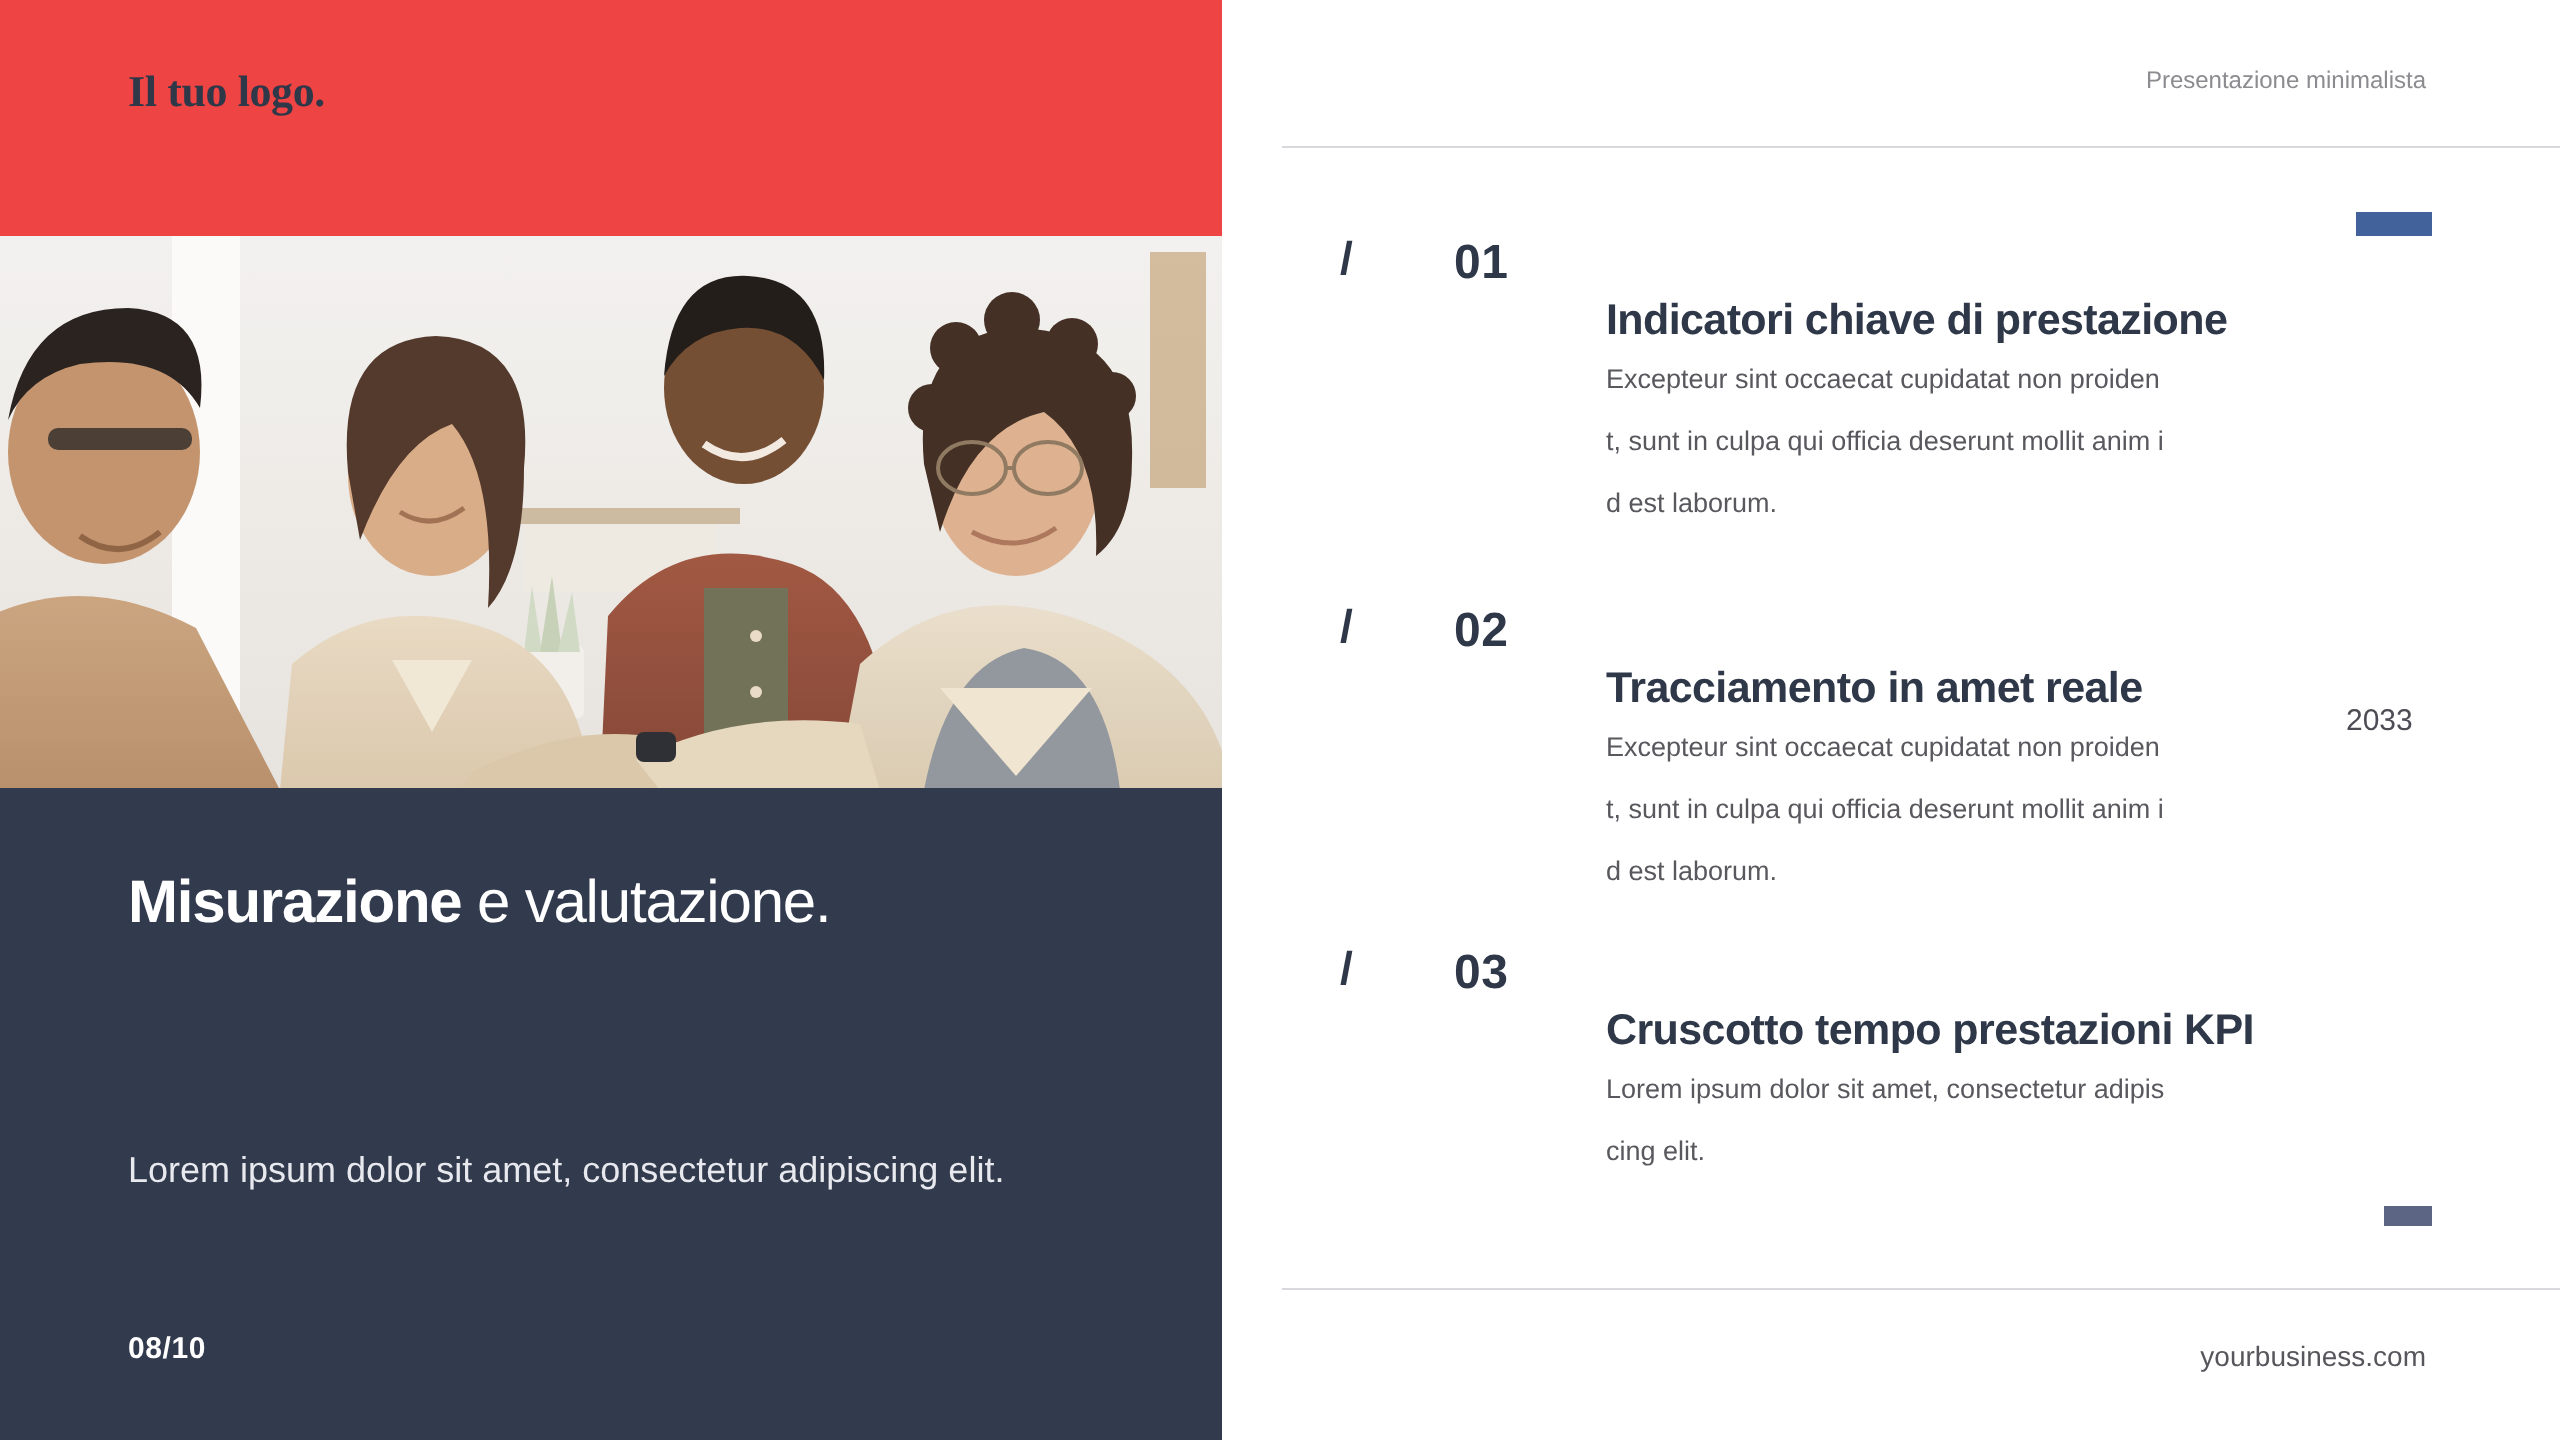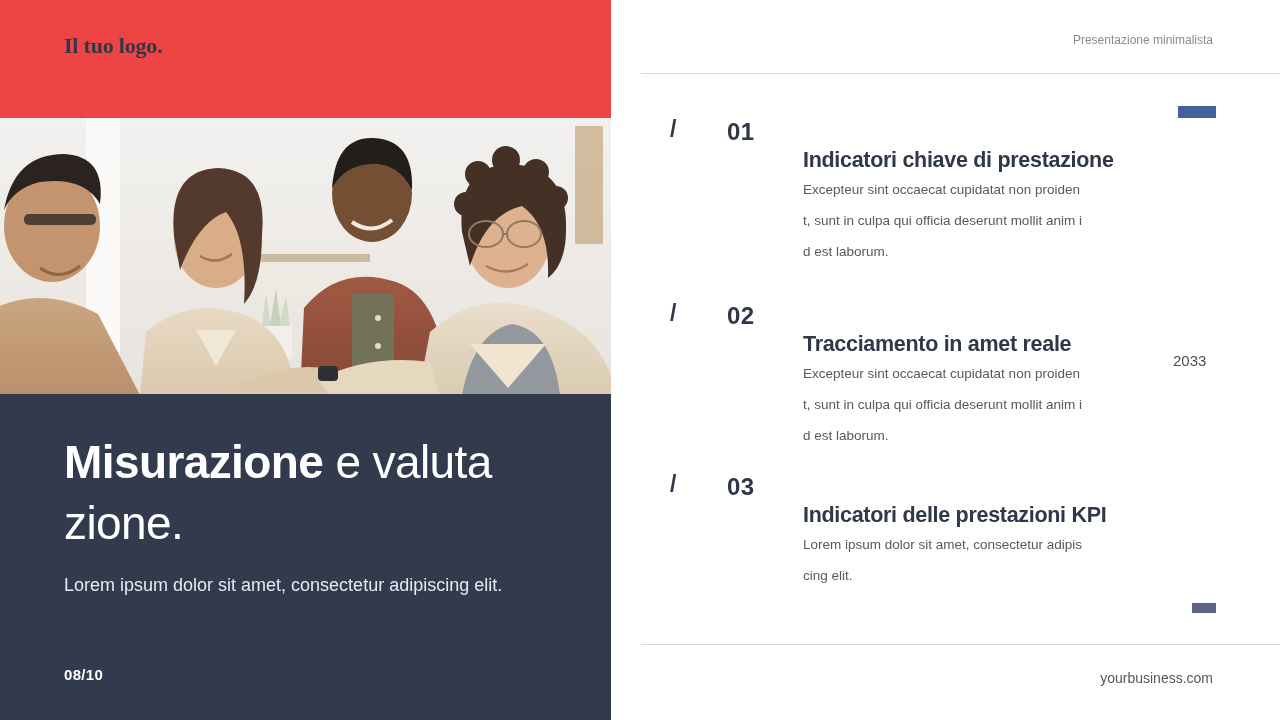--- a/index.html
+++ b/index.html
@@ -38,21 +38,21 @@
   #hero-photo svg { display:block; width:611px; height:277px; }
 
   #dark-panel {
     position:absolute; left:0; top:394px;
     width:611px; height:326px;
     background:#323a4d;
   }
   #slide-title {
     position:absolute; left:64px; top:432px;
     width:440px;
-    font-size:46px;
+    font-size:30px;
     line-height:1.33;
     letter-spacing:-0.6px;
     color:#ffffff;
     font-weight:300;
     word-break:break-all;
   }
   #slide-title .strong { font-weight:bold; }
   #slide-subtitle {
     position:absolute; left:64px; top:570px;
     width:462px;
@@ -291,21 +291,21 @@
     <div class="list-item" id="item-1">
       <div class="item-slash">/</div>
       <div class="item-number">02</div>
       <div class="item-title">Tracciamento in amet reale</div>
       <div class="item-body">Excepteur sint occaecat cupidatat non proident, sunt in culpa qui officia deserunt mollit anim id est laborum.</div>
     </div>
 
     <div class="list-item" id="item-2">
       <div class="item-slash">/</div>
       <div class="item-number">03</div>
-      <div class="item-title">Indicatori delle prestazioni KPI</div>
+      <div class="item-title">Cruscotto tempo prestazioni KPI</div>
       <div class="item-body">Lorem ipsum dolor sit amet, consectetur adipiscing elit.</div>
     </div>
 
     <div class="hrule" id="rule-bottom"></div>
     <div id="footer-site">yourbusiness.com</div>
   </div>
 
 </div>
 
 </body></html>

